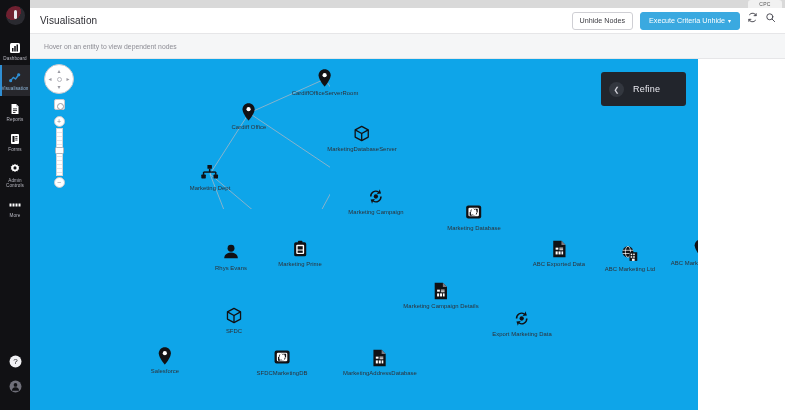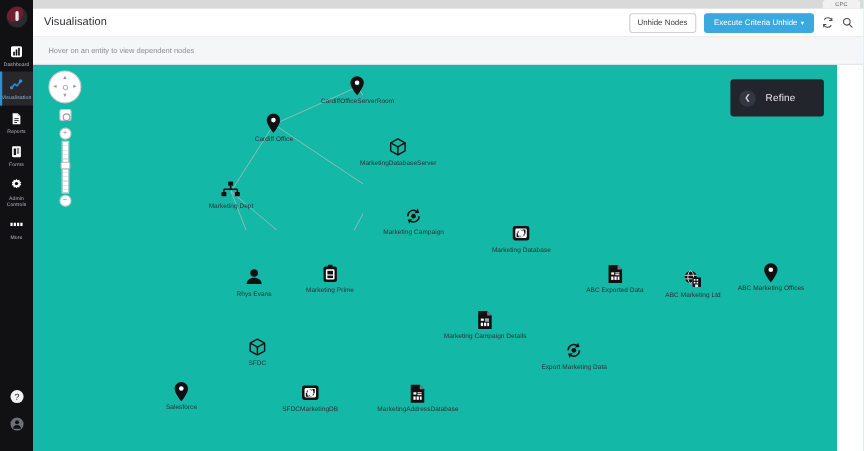--- a/index.html
+++ b/index.html
@@ -56,21 +56,21 @@
   .rail-bottom { position: absolute; bottom: 6px; left: 0; width: 30px; }
   .rail-bottom .b-ico { display: block; text-align: center; margin: 7px 0; }
 
   
   .topbar {
     position: absolute; top: 8px; left: 30px; width: 755px; height: 26px;
     background: #ffffff; border-bottom: 1px solid #e6e6e8;
     display: flex; align-items: center; padding: 0 9px 0 10px;
   }
   .page-title { font-size: 10px; color: #2d2d33; letter-spacing: .1px; }
-  .top-actions { margin-left: auto; display: flex; align-items: center; gap: 7px; }
+  .top-actions { margin-left: auto; display: flex; align-items: flex-start; gap: 7px; }
   .btn-ghost {
     font-size: 7.2px; color: #3b3b41; background: #fff;
     border: 1px solid #cfcfd4; border-radius: 3px; padding: 3.5px 7px;
     cursor: pointer; white-space: nowrap;
   }
   .btn-primary {
     font-size: 7.2px; color: #ffffff; background: #3aa9e0;
     border: 1px solid #3aa9e0; border-radius: 3px; padding: 3.5px 8px;
     cursor: pointer; white-space: nowrap;
   }
@@ -80,22 +80,22 @@
   
   .hint {
     position: absolute; top: 34px; left: 30px; width: 755px; height: 25px;
     background: #f5f6f7; border-bottom: 1px solid #e6e6e8;
     display: flex; align-items: center; padding-left: 14px;
   }
   .hint span { font-size: 6.8px; color: #8d8d95; }
 
   
   .canvas {
-    position: absolute; top: 59px; left: 30px; width: 731px; height: 351px;
-    background: #14b8a6; overflow: hidden;
+    position: absolute; top: 59px; left: 30px; width: 668px; height: 351px;
+    background: #0ea5e9; overflow: hidden;
   }
   .edges { position: absolute; inset: 0; }
 
   
   .map-ctrl { position: absolute; left: 12px; top: 5px; width: 34px; }
   .pan-pad {
     width: 30px; height: 30px; border-radius: 50%;
     border: 1px solid #c9c9cf; background: #fff; position: relative;
     margin: 0 auto; cursor: pointer;
   }

